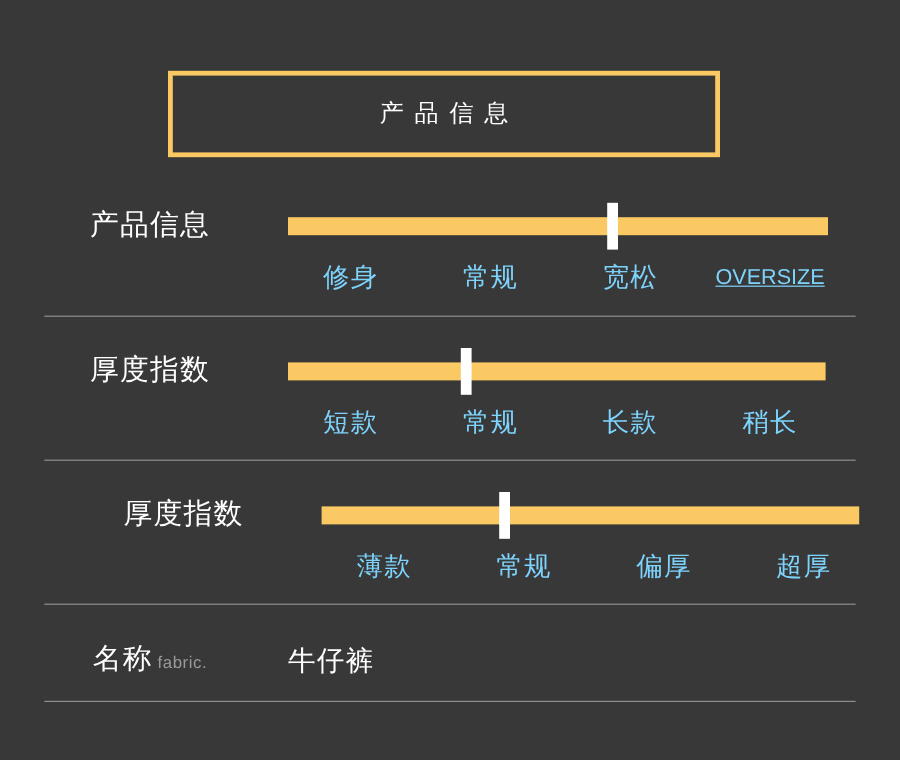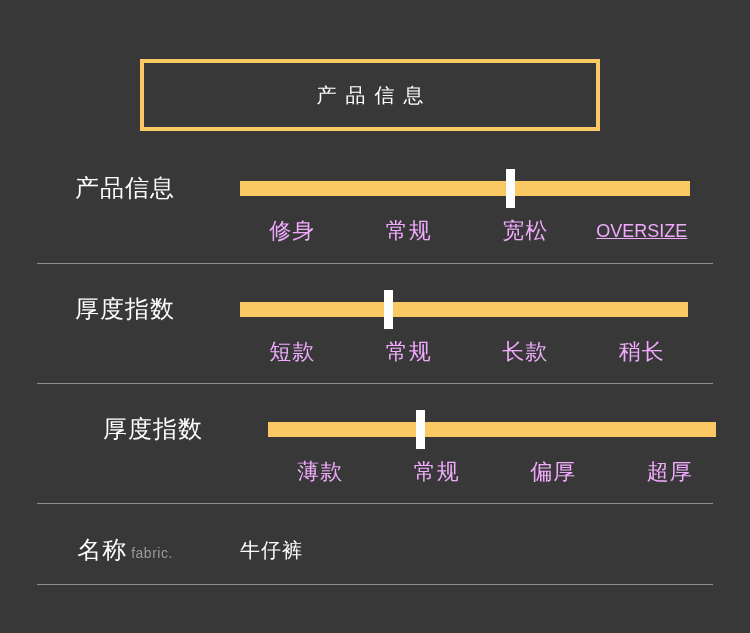--- a/index.html
+++ b/index.html
@@ -84,21 +84,21 @@
     position: absolute;
     left: 234px;
     top: 57px;
     width: 466px;
     display: flex;
   }
   .option {
     flex: 1 1 0;
     text-align: center;
     font-size: 22px;
-    color: #f0abfc;
+    color: #7dd3fc;
     letter-spacing: 1px;
     line-height: 28px;
     white-space: nowrap;
   }
   .option.latin { letter-spacing: 0px; font-size: 18px; text-decoration: underline; }
 
   
   .name-row {
     position: absolute;
     left: 0;
@@ -124,21 +124,21 @@
   .name-sub {
     font-size: 14px;
     color: #9a9a9a;
     margin-left: 4px;
     letter-spacing: 0.5px;
   }
   .name-value {
     position: absolute;
     left: 240px;
     top: 13px;
-    font-size: 20px;
+    font-size: 23px;
     color: #ffffff;
     letter-spacing: 1px;
     line-height: 32px;
   }
 
   
   .divider {
     position: absolute;
     left: 37px;
     width: 676px;

